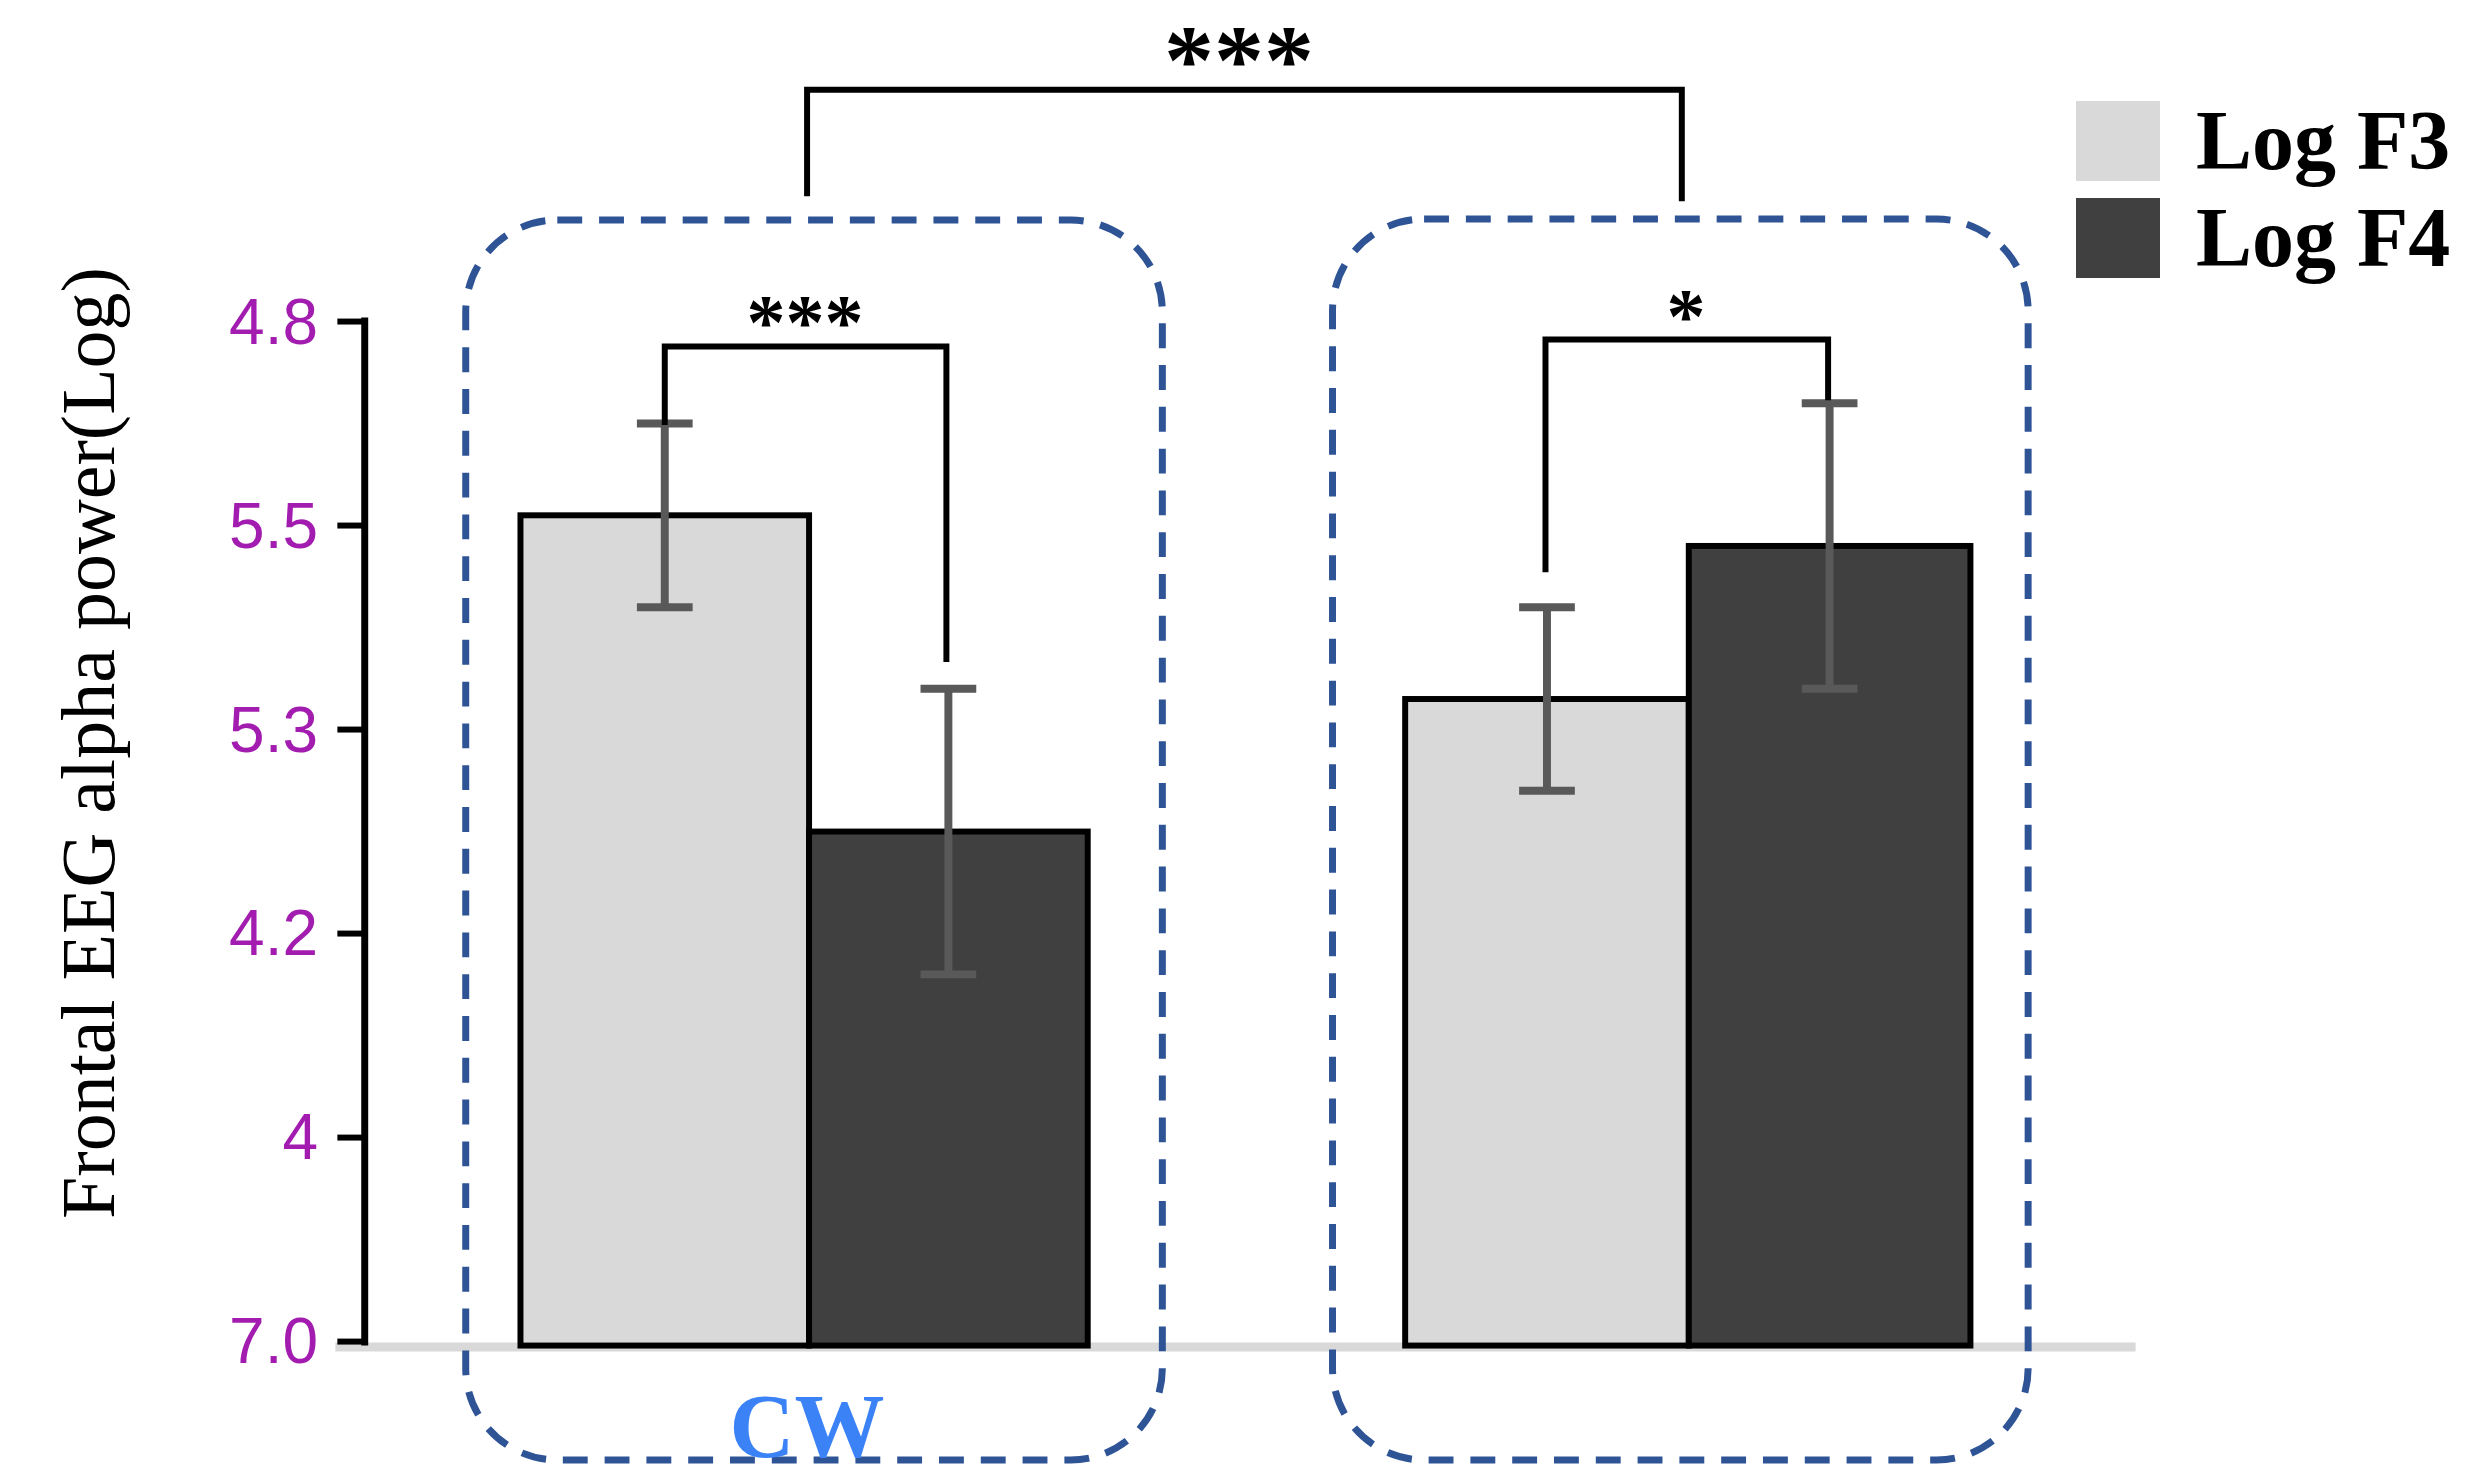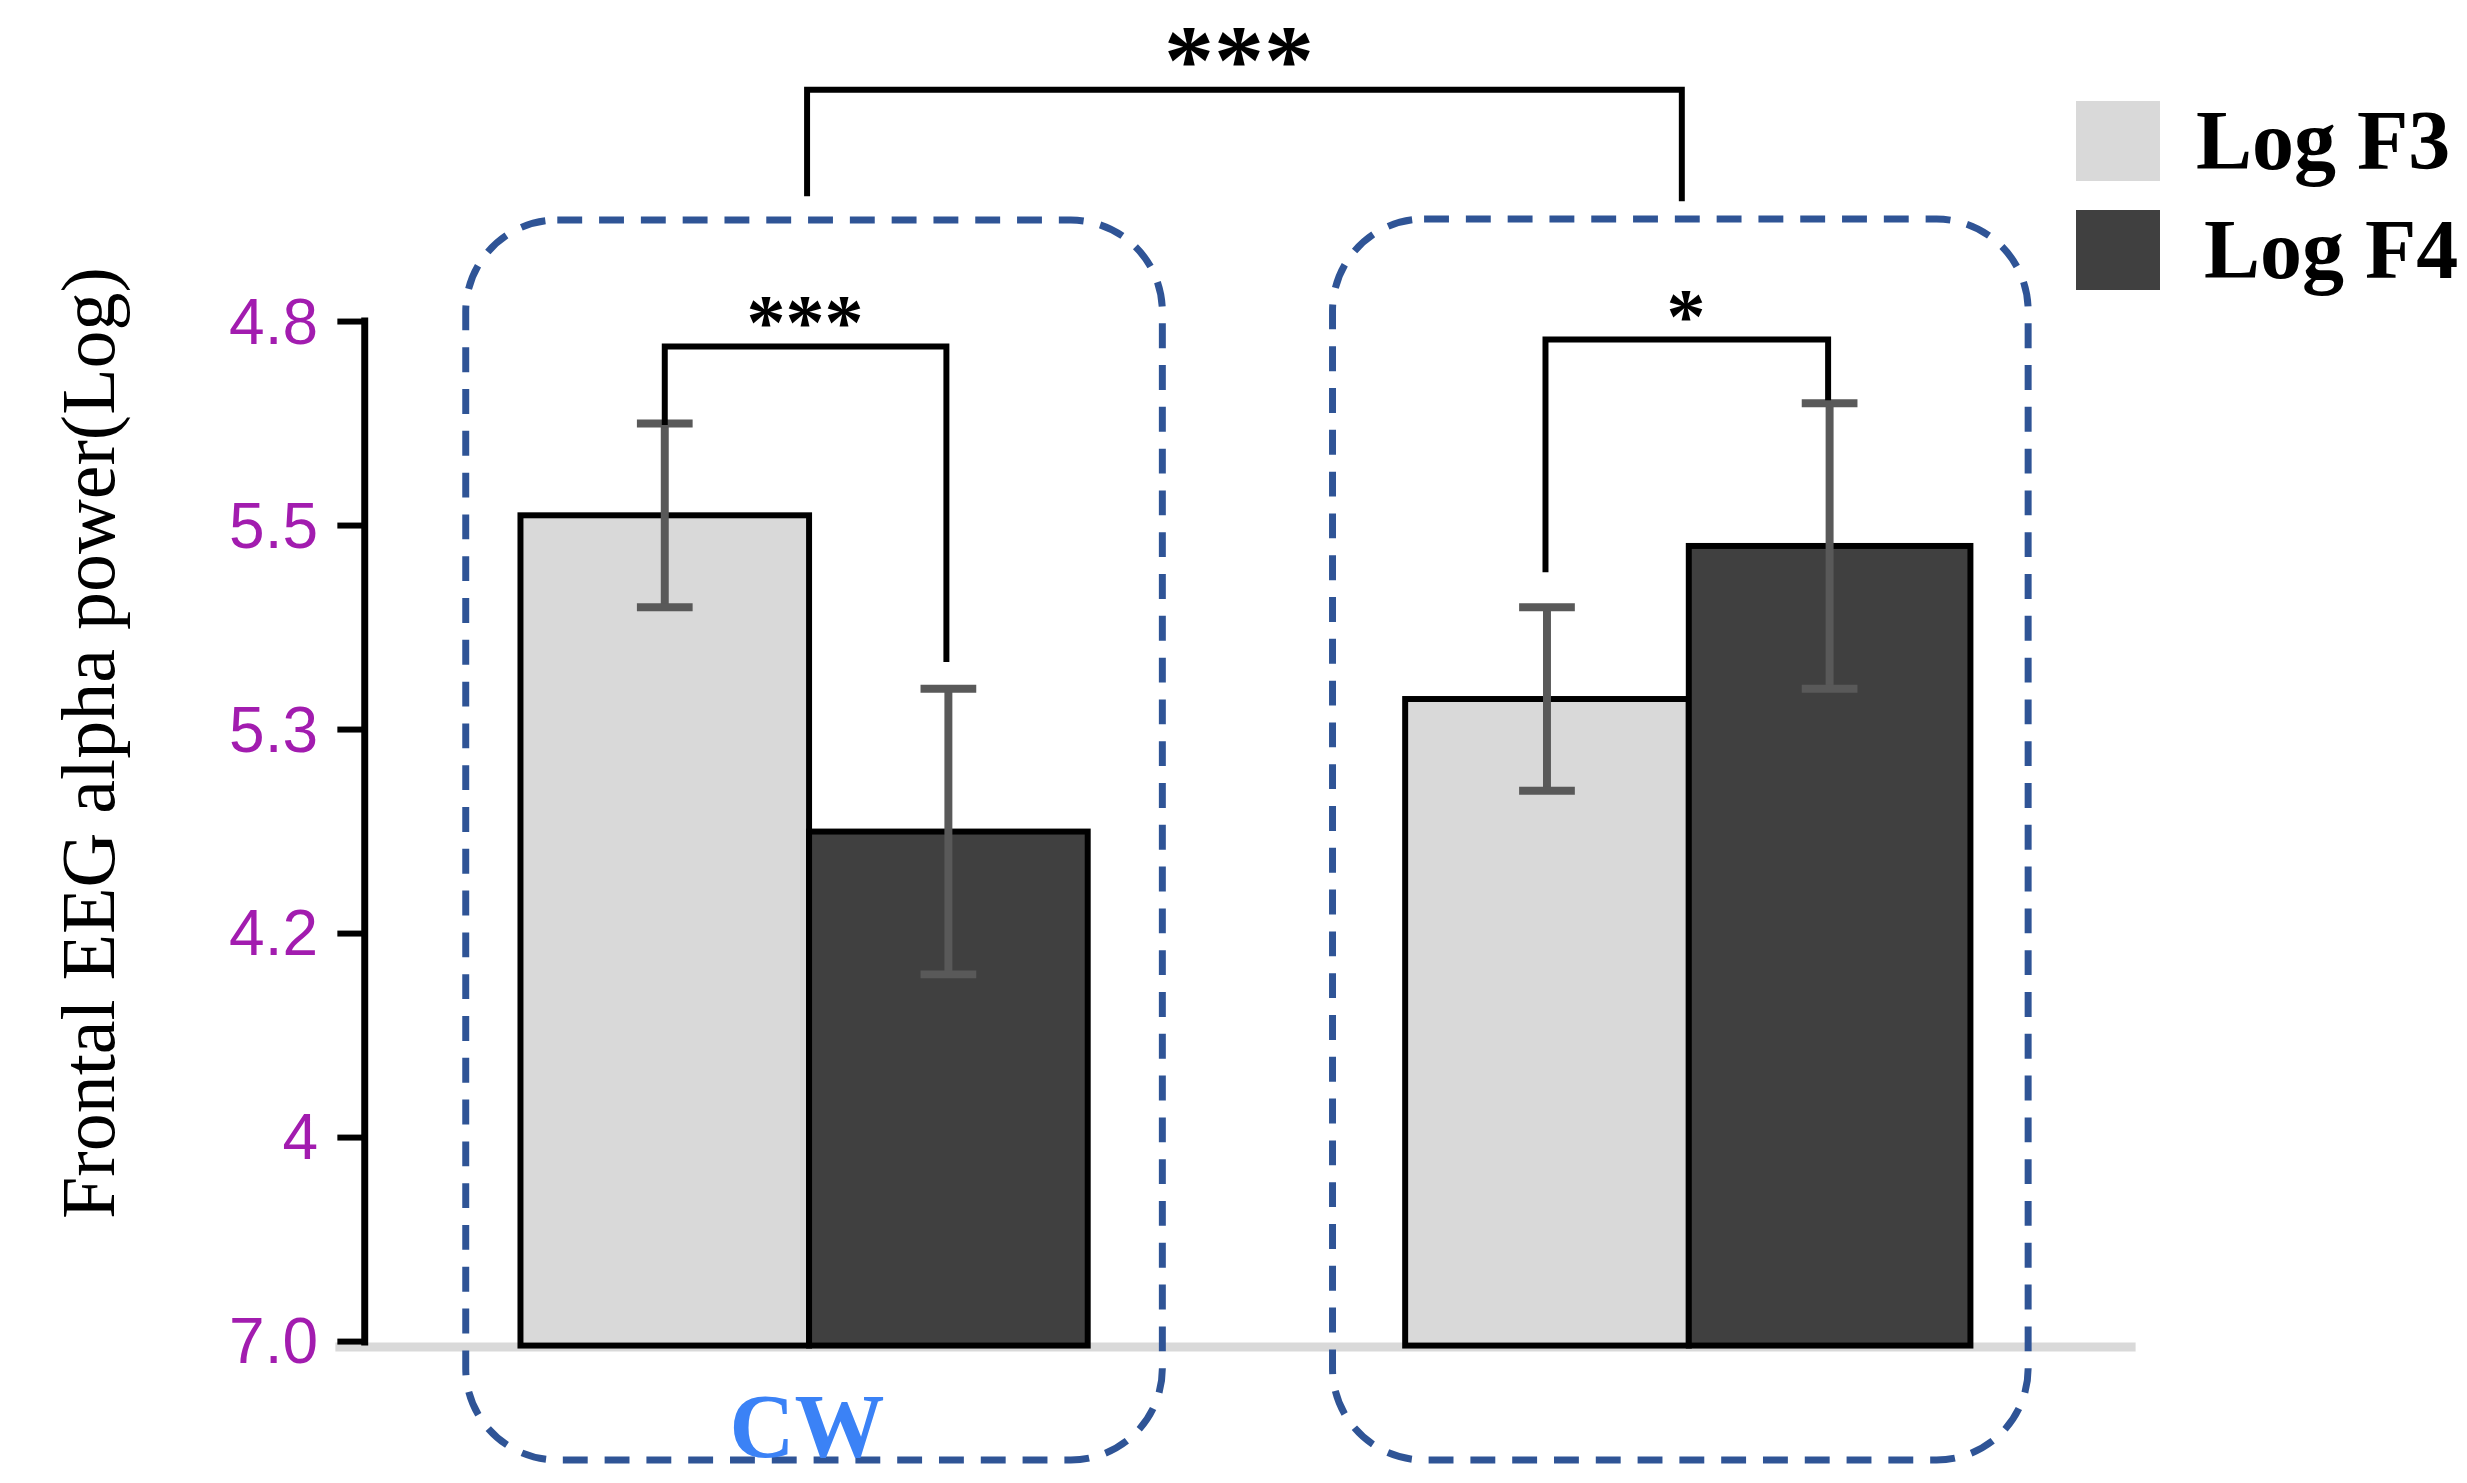--- a/index.html
+++ b/index.html
@@ -13,21 +13,21 @@
   .sig{position:absolute;text-align:center;font-weight:bold;color:#000;}
   .sig-top{left:1060px;width:358px;top:8px;font-size:100px;line-height:103px;}
   .sig-cw{left:626px;width:358px;top:281px;font-size:78px;line-height:82px;}
   .sig-ccw{left:1507px;width:358px;top:275px;font-size:78px;line-height:82px;}
   .y-title{position:absolute;left:-559px;top:697px;width:1294px;height:92px;
            text-align:center;font-size:76px;line-height:92px;color:#000;
            transform:rotate(-90deg);white-space:nowrap;}
   .legend{position:absolute;left:2076px;top:96px;}
   .legend-row{position:absolute;left:0;display:flex;align-items:center;}
   .legend-row.r0{top:0;}
-  .legend-row.r1{top:109px;gap:8px;}
+  .legend-row.r1{top:97px;}
   .swatch{width:84px;height:80px;display:inline-block;}
   .legend-label{margin-left:36px;font-weight:bold;font-size:84px;line-height:90px;color:#000;white-space:nowrap;}
 </style>
 </head>
 <body>
 
 <div class="stage">
 
   <svg class="chart" width="2468" height="1484" viewBox="0 0 2480 1491">
 

